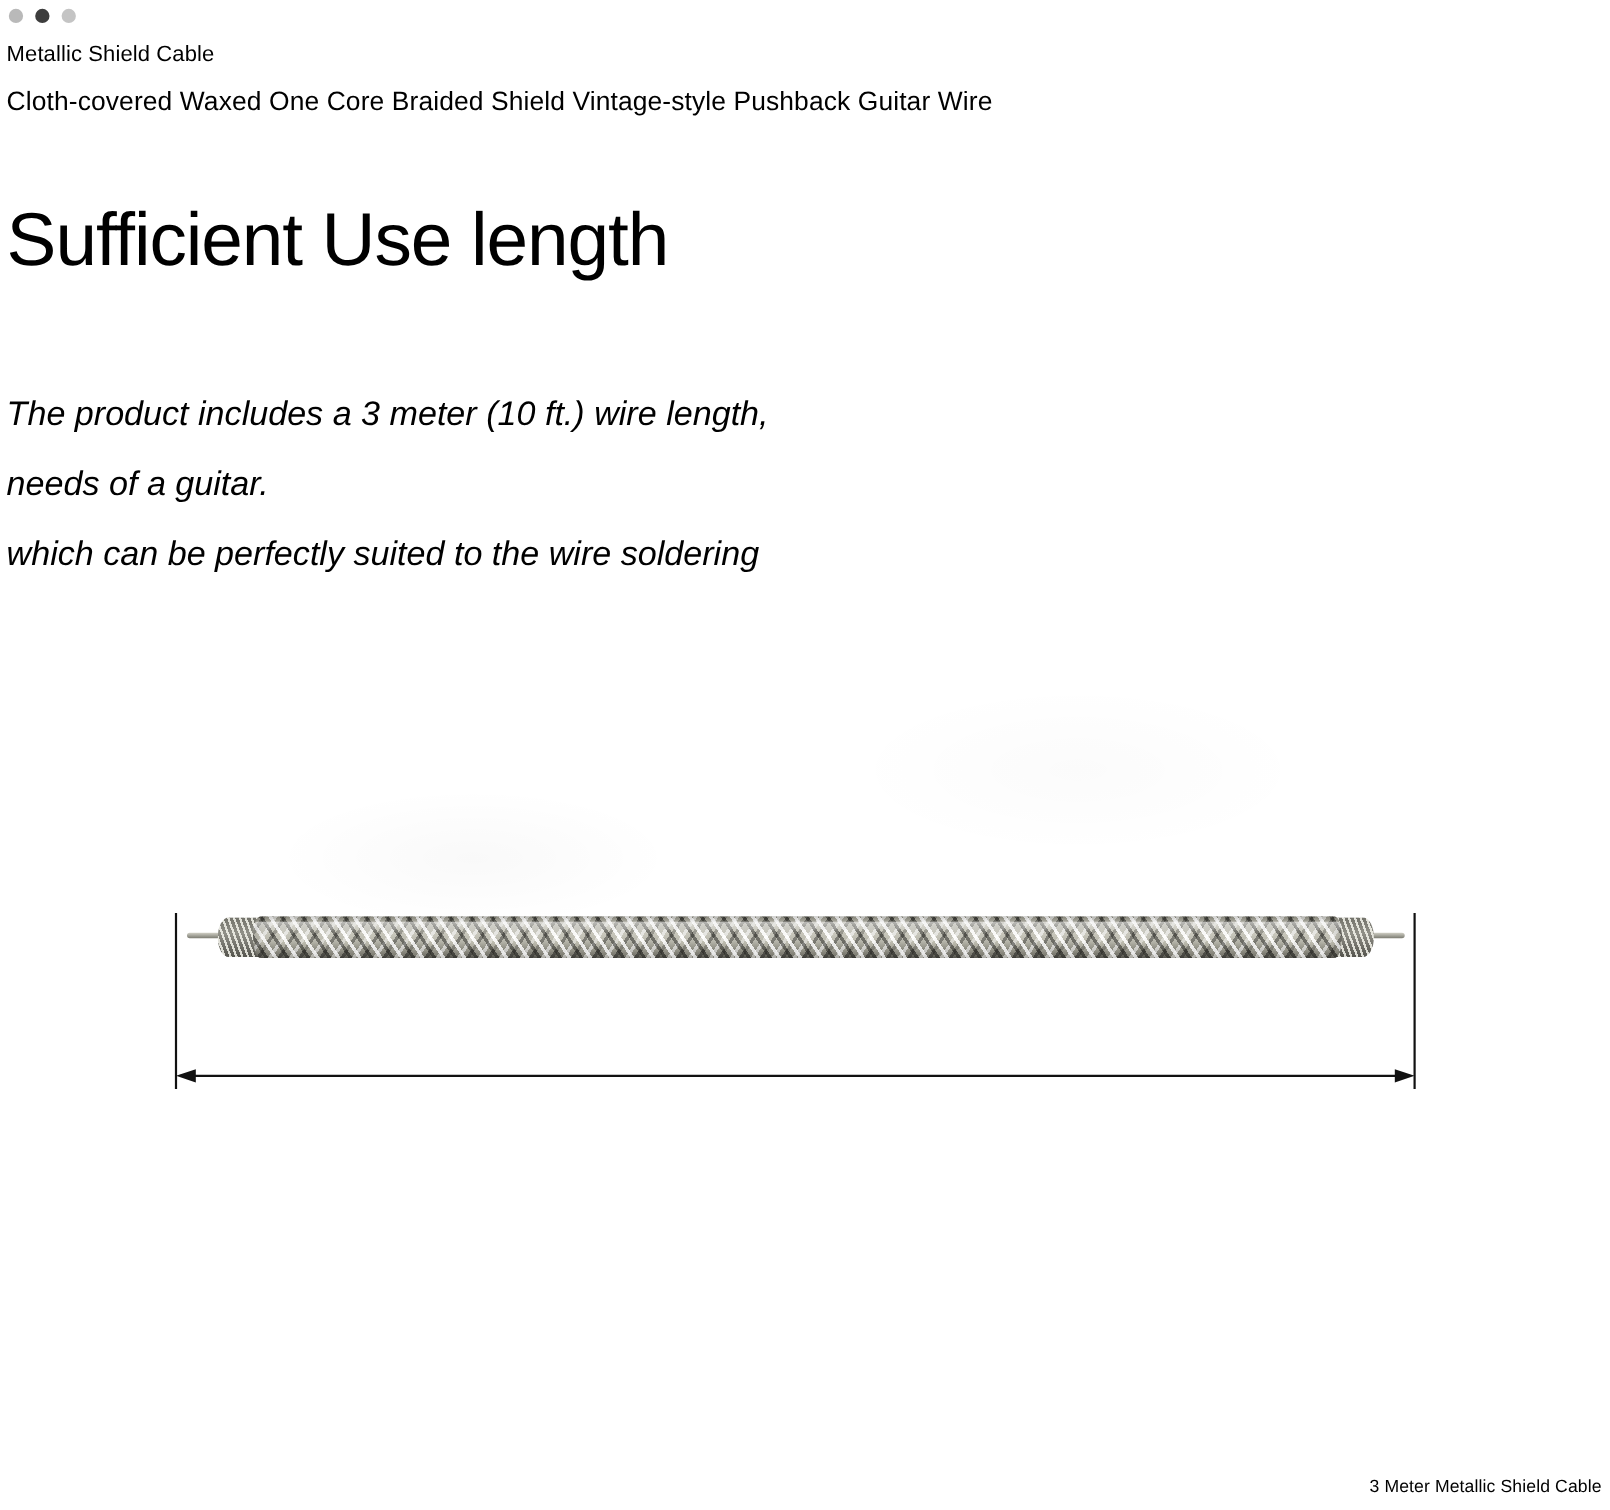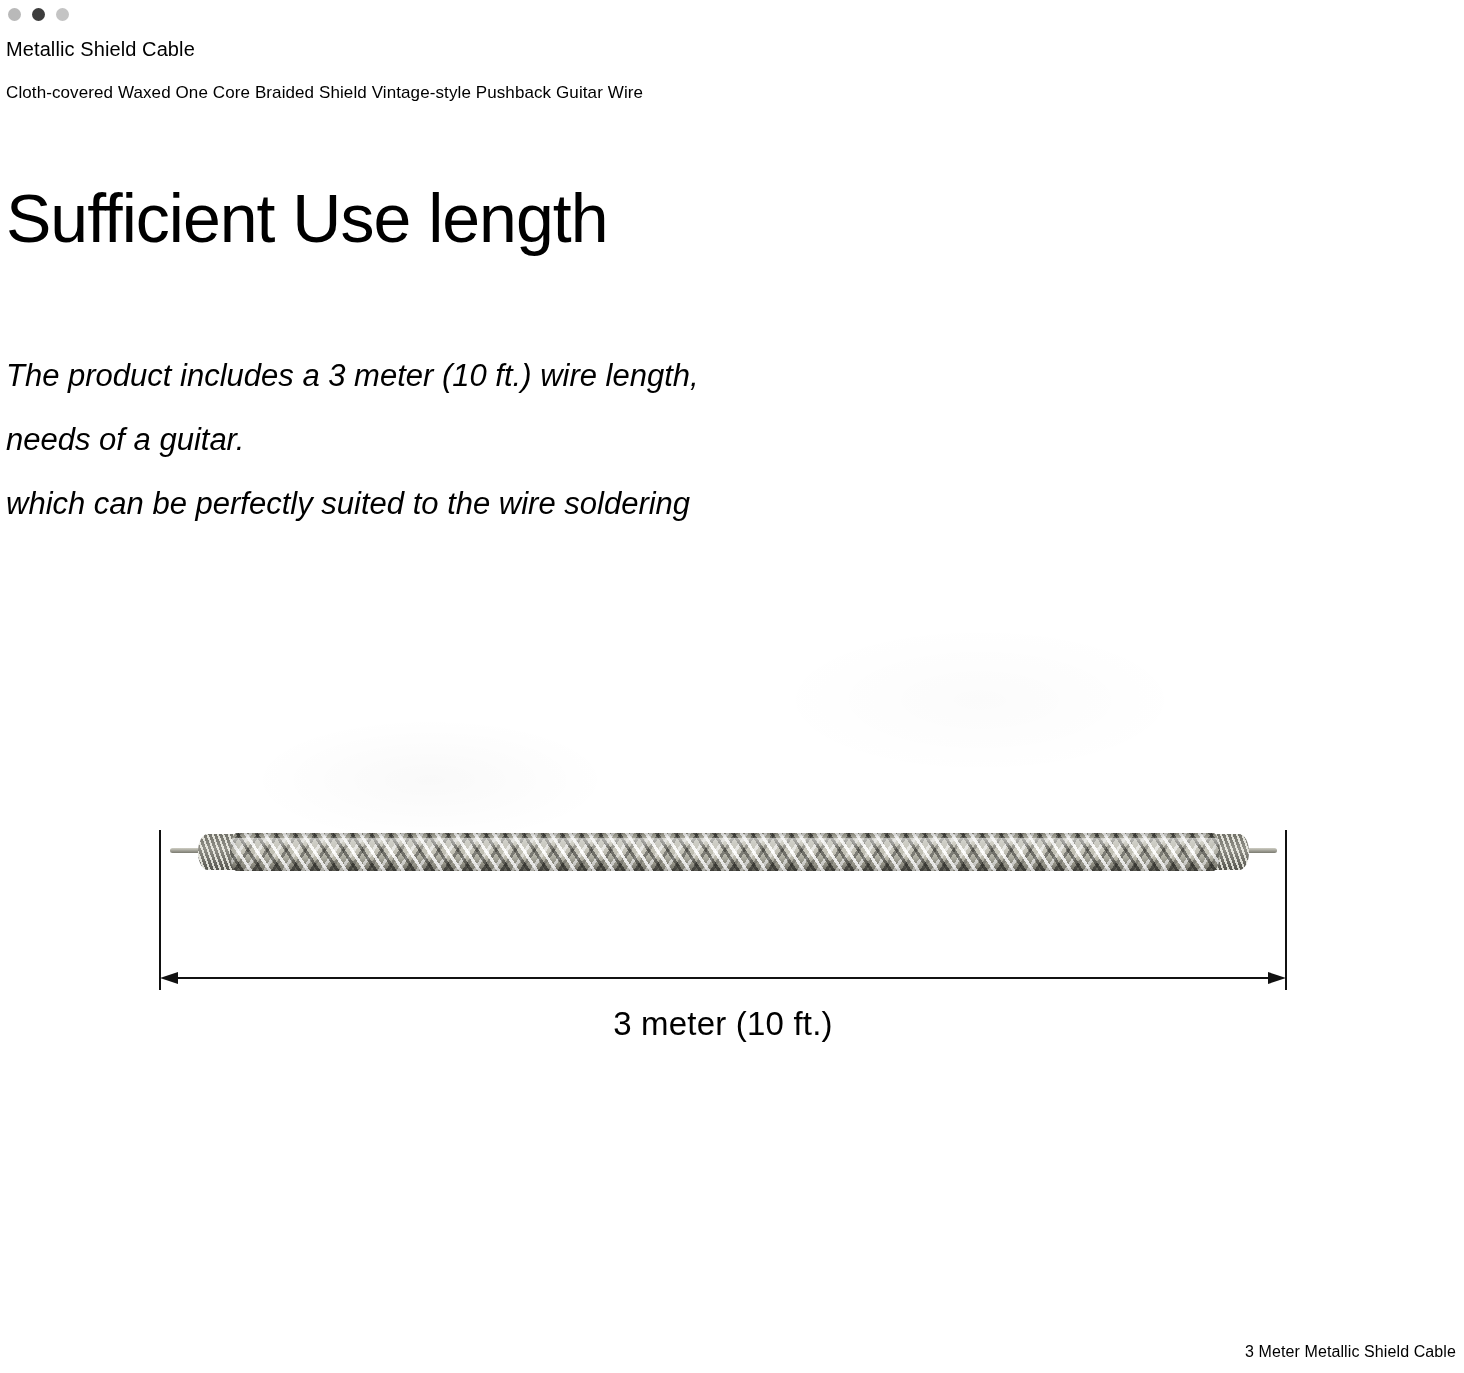--- a/index.html
+++ b/index.html
@@ -41,21 +41,21 @@
     left: 6px;
     top: 36px;
     font-size: 20px;
     line-height: 26px;
     letter-spacing: 0.1px;
   }
   .sub-line {
     position: absolute;
     left: 6px;
     top: 80px;
-    font-size: 17px;
+    font-size: 24px;
     line-height: 26px;
     letter-spacing: 0.1px;
   }
 
   
   .headline {
     position: absolute;
     left: 6px;
     top: 178px;
     font-size: 68px;
@@ -233,17 +233,16 @@
   </div>
 
   <div class="measure">
     <svg width="1130" height="170" viewBox="0 0 1130 170">
       <line x1="2" y1="0" x2="2" y2="160" stroke="#111" stroke-width="2"></line>
       <line x1="1128" y1="0" x2="1128" y2="160" stroke="#111" stroke-width="2"></line>
       <line x1="6" y1="148" x2="1124" y2="148" stroke="#111" stroke-width="2"></line>
       <polygon points="2,148 20,142 20,154" fill="#111"></polygon>
       <polygon points="1128,148 1110,142 1110,154" fill="#111"></polygon>
     </svg>
-    <div class="measure-label">3 meter (10 ft.)</div>
   </div>
 </div>
 
 <div class="footer-caption">3 Meter Metallic Shield Cable</div>
 
 </body></html>

